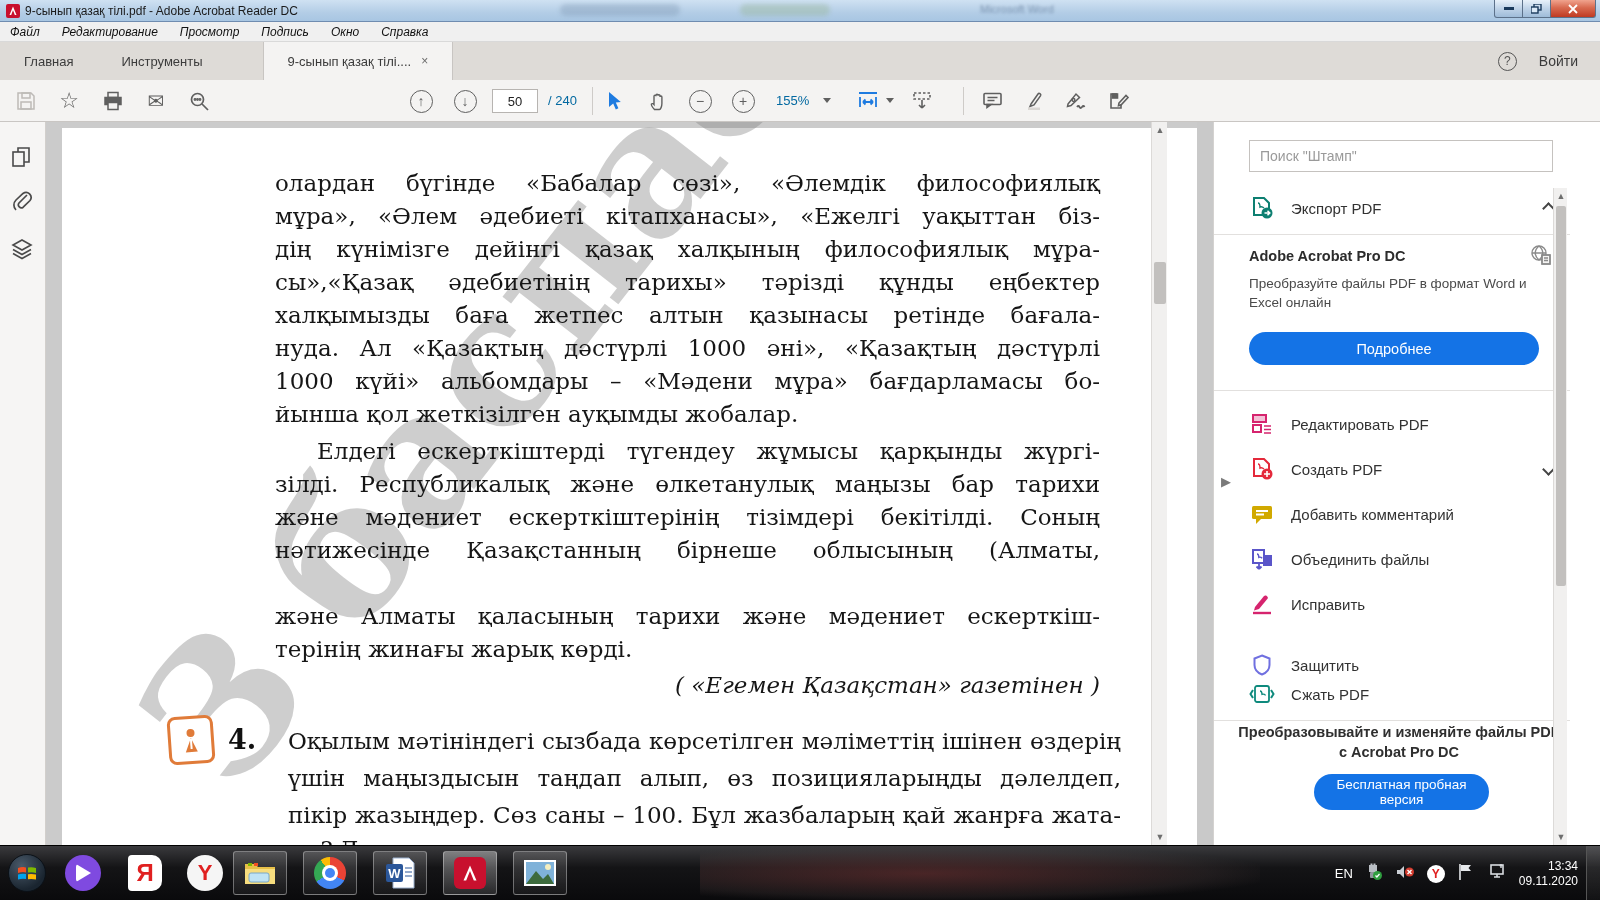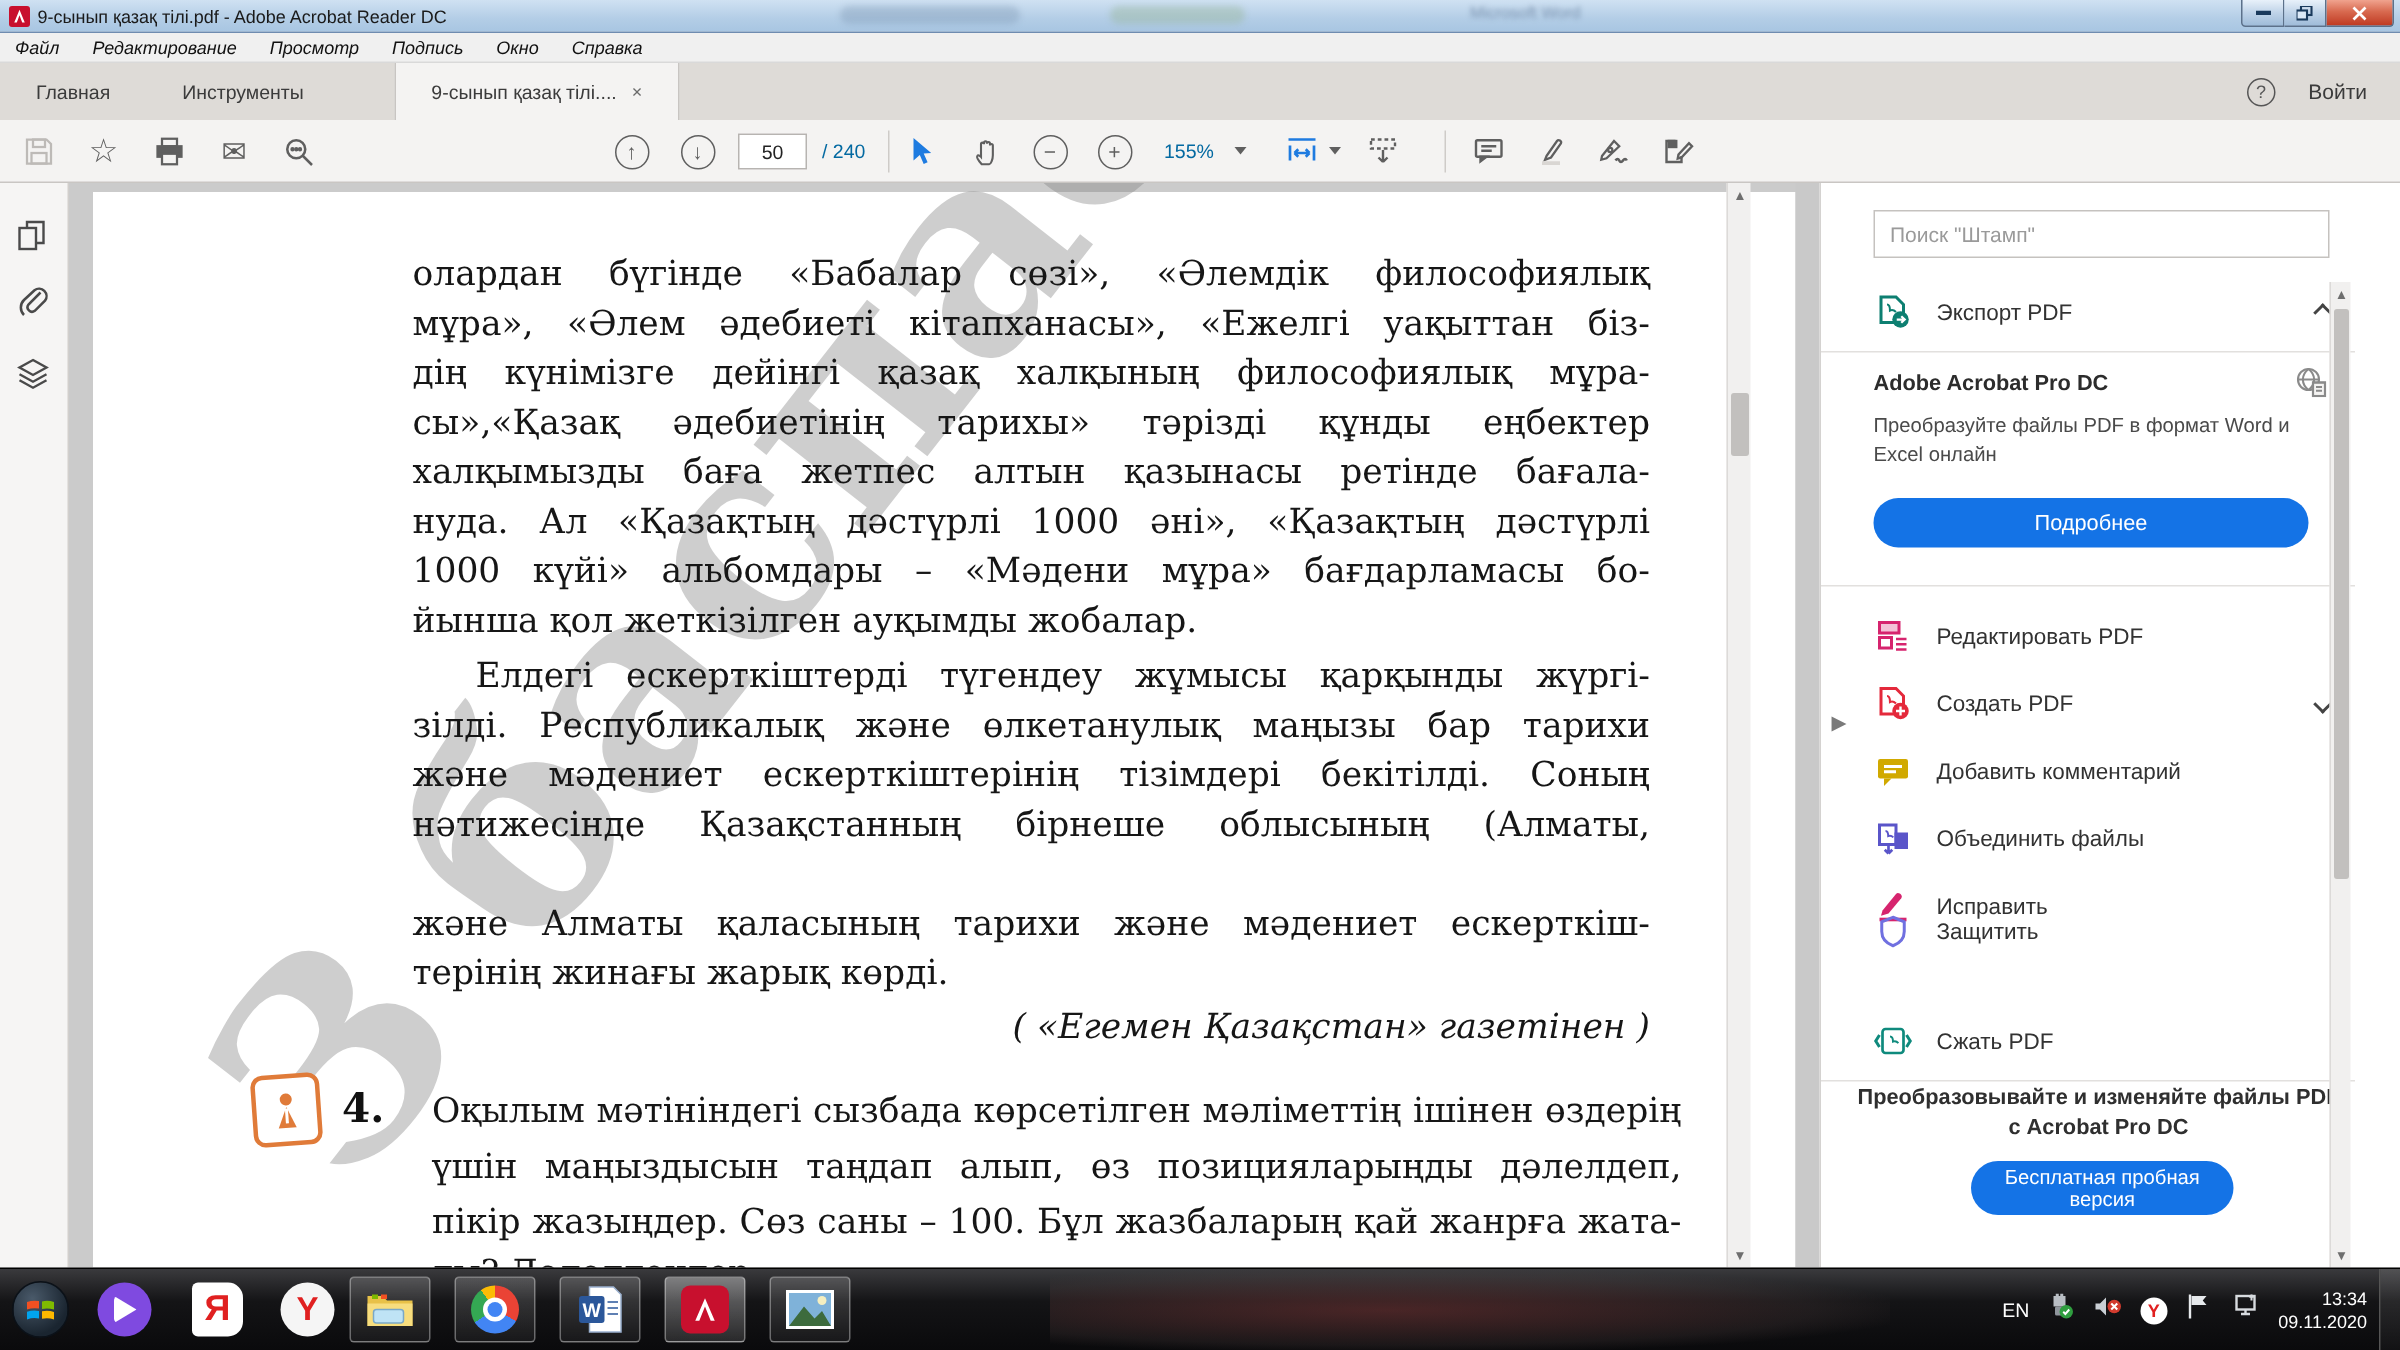--- a/index.html
+++ b/index.html
@@ -388,21 +388,21 @@
       </div>
       <div class="prow" style="top:462px;">
         <span class="pico">
           <svg width="24" height="24" viewBox="0 0 24 24">
               <path d="M5 15 L14 4 C15.5 2.2 19 4.8 17.5 6.8 L9 17 L4 18.5 Z" fill="#d6246e"></path>
               <path d="M3 21 h18" stroke="#d6246e" stroke-width="2.4"></path>
             </svg>
           </span>
         <span>Исправить</span>
       </div>
-      <div class="prow" style="top:479px;">
+      <div class="prow" style="top:523px;">
         <span class="pico">
           <svg width="24" height="24" viewBox="0 0 24 24" fill="none" stroke="#7070e0" stroke-width="2">
               <path d="M12 2.5 L19.5 5.5 V12 c0 5-3.5 8-7.5 9.5 C8 20 4.5 17 4.5 12 V5.5 Z"></path>
             </svg>
           </span>
         <span>Защитить</span>
       </div>
       <div class="prow" style="top:552px;">
         <span class="pico">
           <svg width="26" height="24" viewBox="0 0 26 24" fill="none" stroke="#0f8a7d" stroke-width="1.8">

